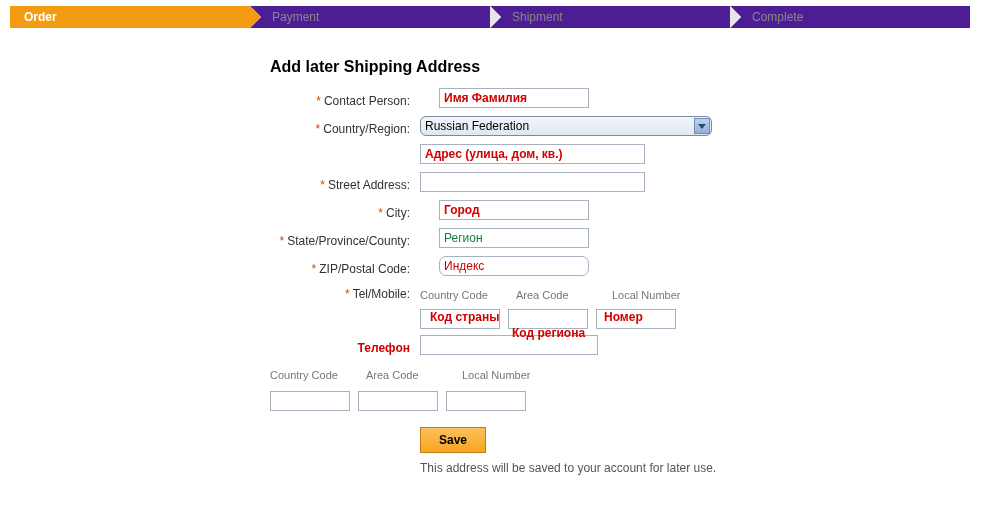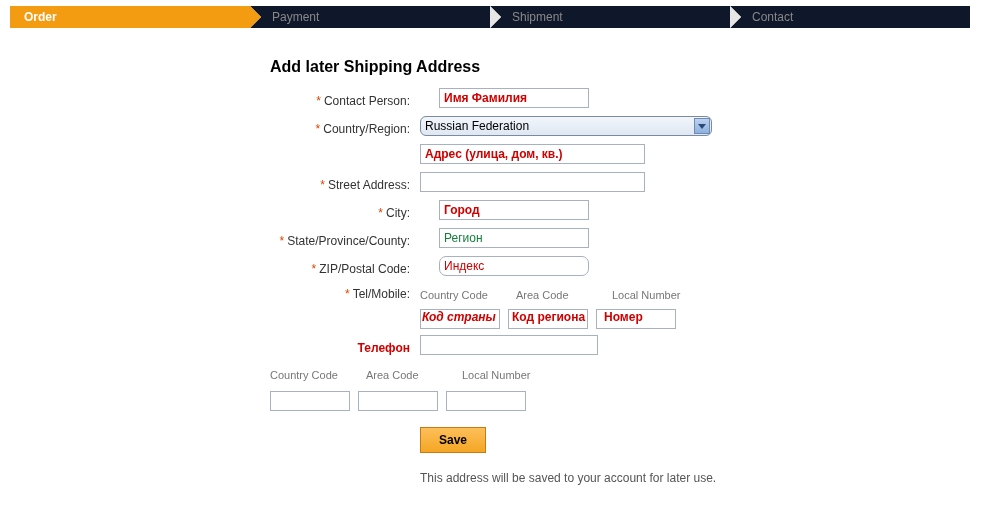--- a/index.html
+++ b/index.html
@@ -4,21 +4,21 @@
 <style>
   * { box-sizing: border-box; margin: 0; padding: 0; }
   body { font-family: Arial, Helvetica, sans-serif; font-size: 12px; color: #333; background: #fff; }
 
   .wrap { width: 1000px; margin: 0 auto; }
 
   
   .progress { display: flex; width: 980px; margin: 6px 0 0 10px; }
   .step { position: relative; height: 22px; line-height: 22px; padding-left: 22px; font-size: 12px; }
   .step.active { background: #f39c12; color: #fff; font-weight: bold; width: 240px; padding-left: 14px; }
-  .step.inactive { background: #0f172a; color: #888; width: 240px; }
+  .step.inactive { background: #4c1d95; color: #888; width: 240px; }
   .step .arrow {
     position: absolute; right: -11px; top: 0; width: 0; height: 0;
     border-top: 11px solid transparent; border-bottom: 11px solid transparent;
     z-index: 2;
   }
   .step.active .arrow { border-left: 11px solid #f39c12; }
   .step.inactive .arrow { border-left: 11px solid #e6e6e6; }
   .step .arrow-bg {
     position: absolute; left: 0; top: 0; width: 0; height: 0;
     border-top: 11px solid transparent; border-bottom: 11px solid transparent;
@@ -59,21 +59,21 @@
   }
 
   .extra-line { margin-top: 6px; width: 178px; height: 20px; border: 1px solid #a7b1bf; }
 
   .btn-save {
     display: inline-block; padding: 5px 18px; border: 1px solid #c57a12;
     background: linear-gradient(#fdbf5a, #f5a623); color: #000; font-weight: bold;
     font-size: 12px; cursor: pointer; margin-top: 8px;
   }
 
-  .note { color: #555; margin-top: 10px; }
+  .note { color: #555; }
 
   .sel-wrap { position: relative; display: inline-block; }
   .sel-wrap select { width: 292px; padding-left: 4px; appearance: none; border-radius: 6px; -webkit-appearance: none; }
   .sel-arrow {
     position: absolute; right: 2px; top: 2px; width: 16px; height: 16px;
     background: linear-gradient(#bcd1ee, #8fb1dd); border: 1px solid #6f8bb5;
     display: flex; align-items: center; justify-content: center; pointer-events: none;
   }
   .sel-arrow::after { content: ""; border-left: 4px solid transparent; border-right: 4px solid transparent; border-top: 5px solid #2b4a7a; }
 </style>
@@ -92,21 +92,21 @@
       <span>Payment</span>
       <div class="arrow"></div>
     </div>
     <div class="step inactive">
       <div class="arrow-bg"></div>
       <span>Shipment</span>
       <div class="arrow"></div>
     </div>
     <div class="step inactive">
       <div class="arrow-bg"></div>
-      <span>Contact</span>
+      <span>Complete</span>
     </div>
   </div>
 
   <div class="content">
     <h2>Add later Shipping Address</h2>
 
     <div class="row">
       <div class="label"><span class="req">*</span><span>Contact Person:</span></div>
       <div class="field"><input type="text" class="w1" style="color: rgb(208, 0, 0); font-weight: bold;" value="Имя Фамилия"></div>
     </div>
@@ -156,22 +156,22 @@
         </div>
       </div>
     </div>
     <div class="row" style="margin-top:-4px;">
       <div class="ru-label">Телефон</div>
       <div class="field">
         <div class="phone-inputs">
           <input type="text" class="w5" value="" style="">
           <input type="text" class="w5" value="" style="">
           <input type="text" class="w5" value="" style="">
-          <span class="overlay-red" style="left:2px; top:6px; width:80px;font-style:italic;">Код страны</span>
-          <span class="overlay-red" style="left:92px; top:6px; width:80px; text-align:left;">Код региона</span>
+          <span class="overlay-red" style="left:10px; top:6px; width:80px;">Код страны</span>
+          <span class="overlay-red" style="left:92px; top:22px; width:80px; text-align:left;">Код региона</span>
           <span class="overlay-red" style="left:184px; top:6px;">Номер</span>
         </div>
         <div class="extra-line"></div>
       </div>
     </div>
 
     <div class="row" style="margin-top:14px;">
       <div class="field">
         <div class="phone-heads">
           <span>Country Code</span>

